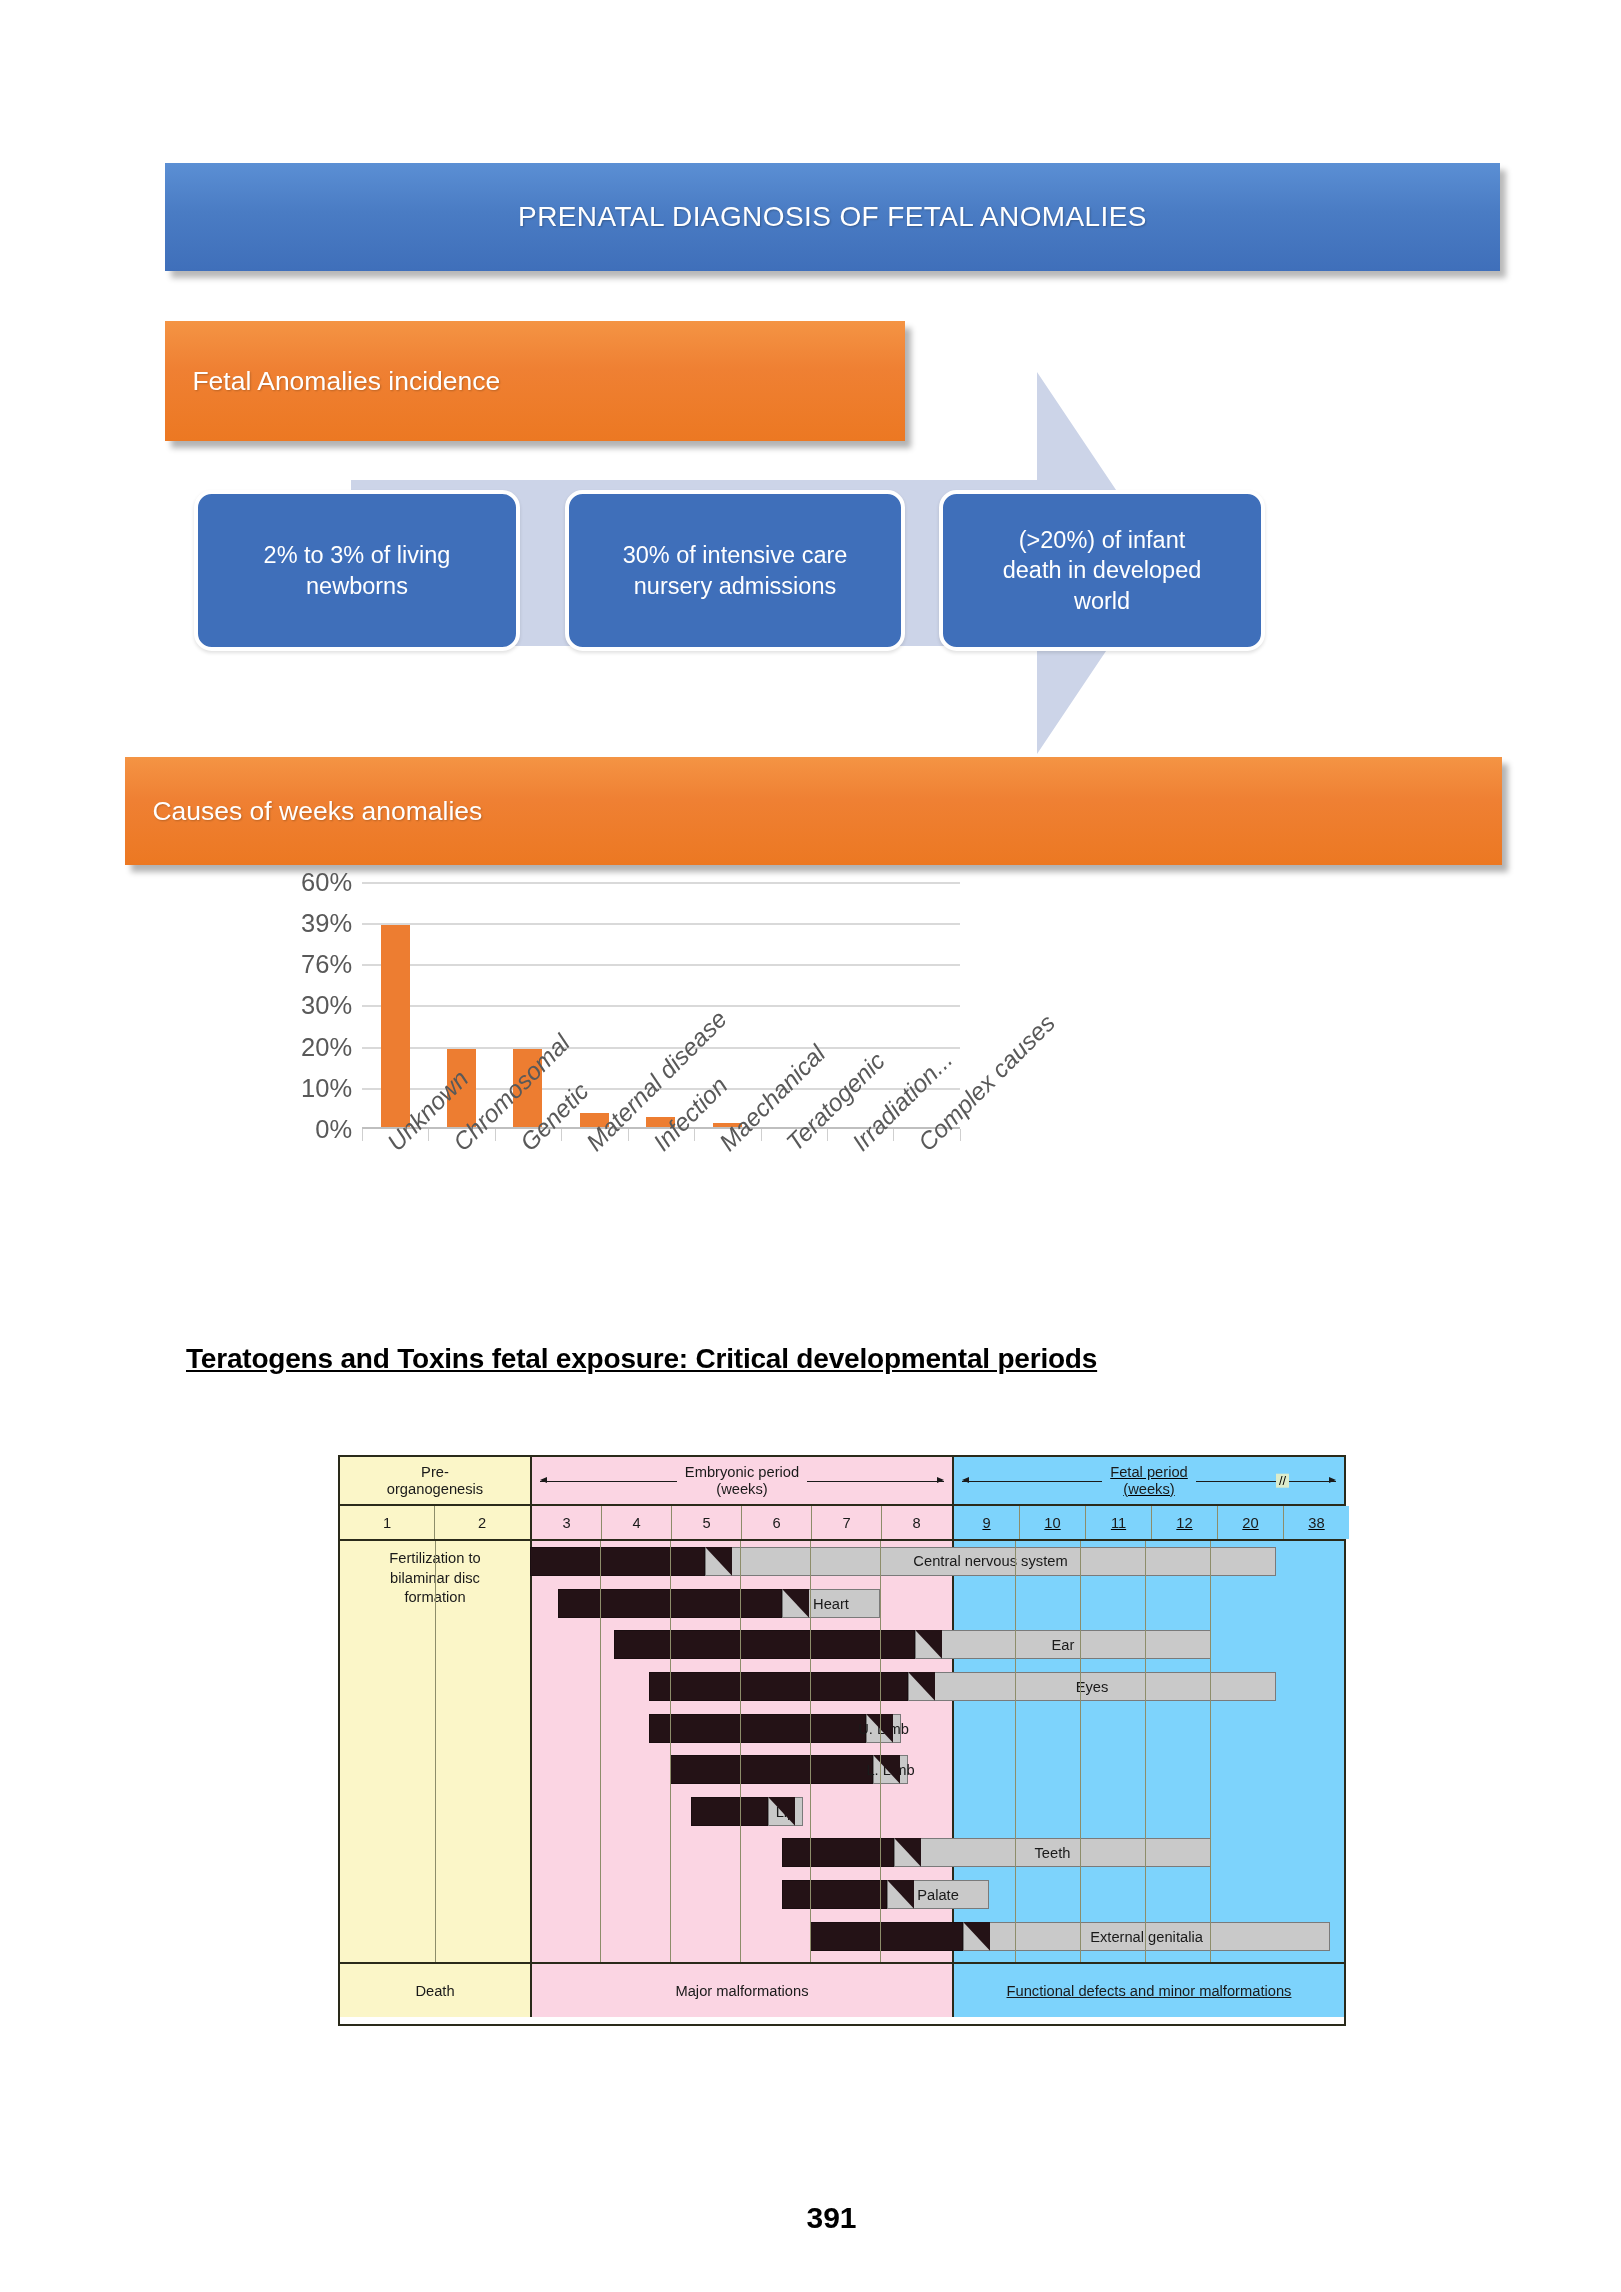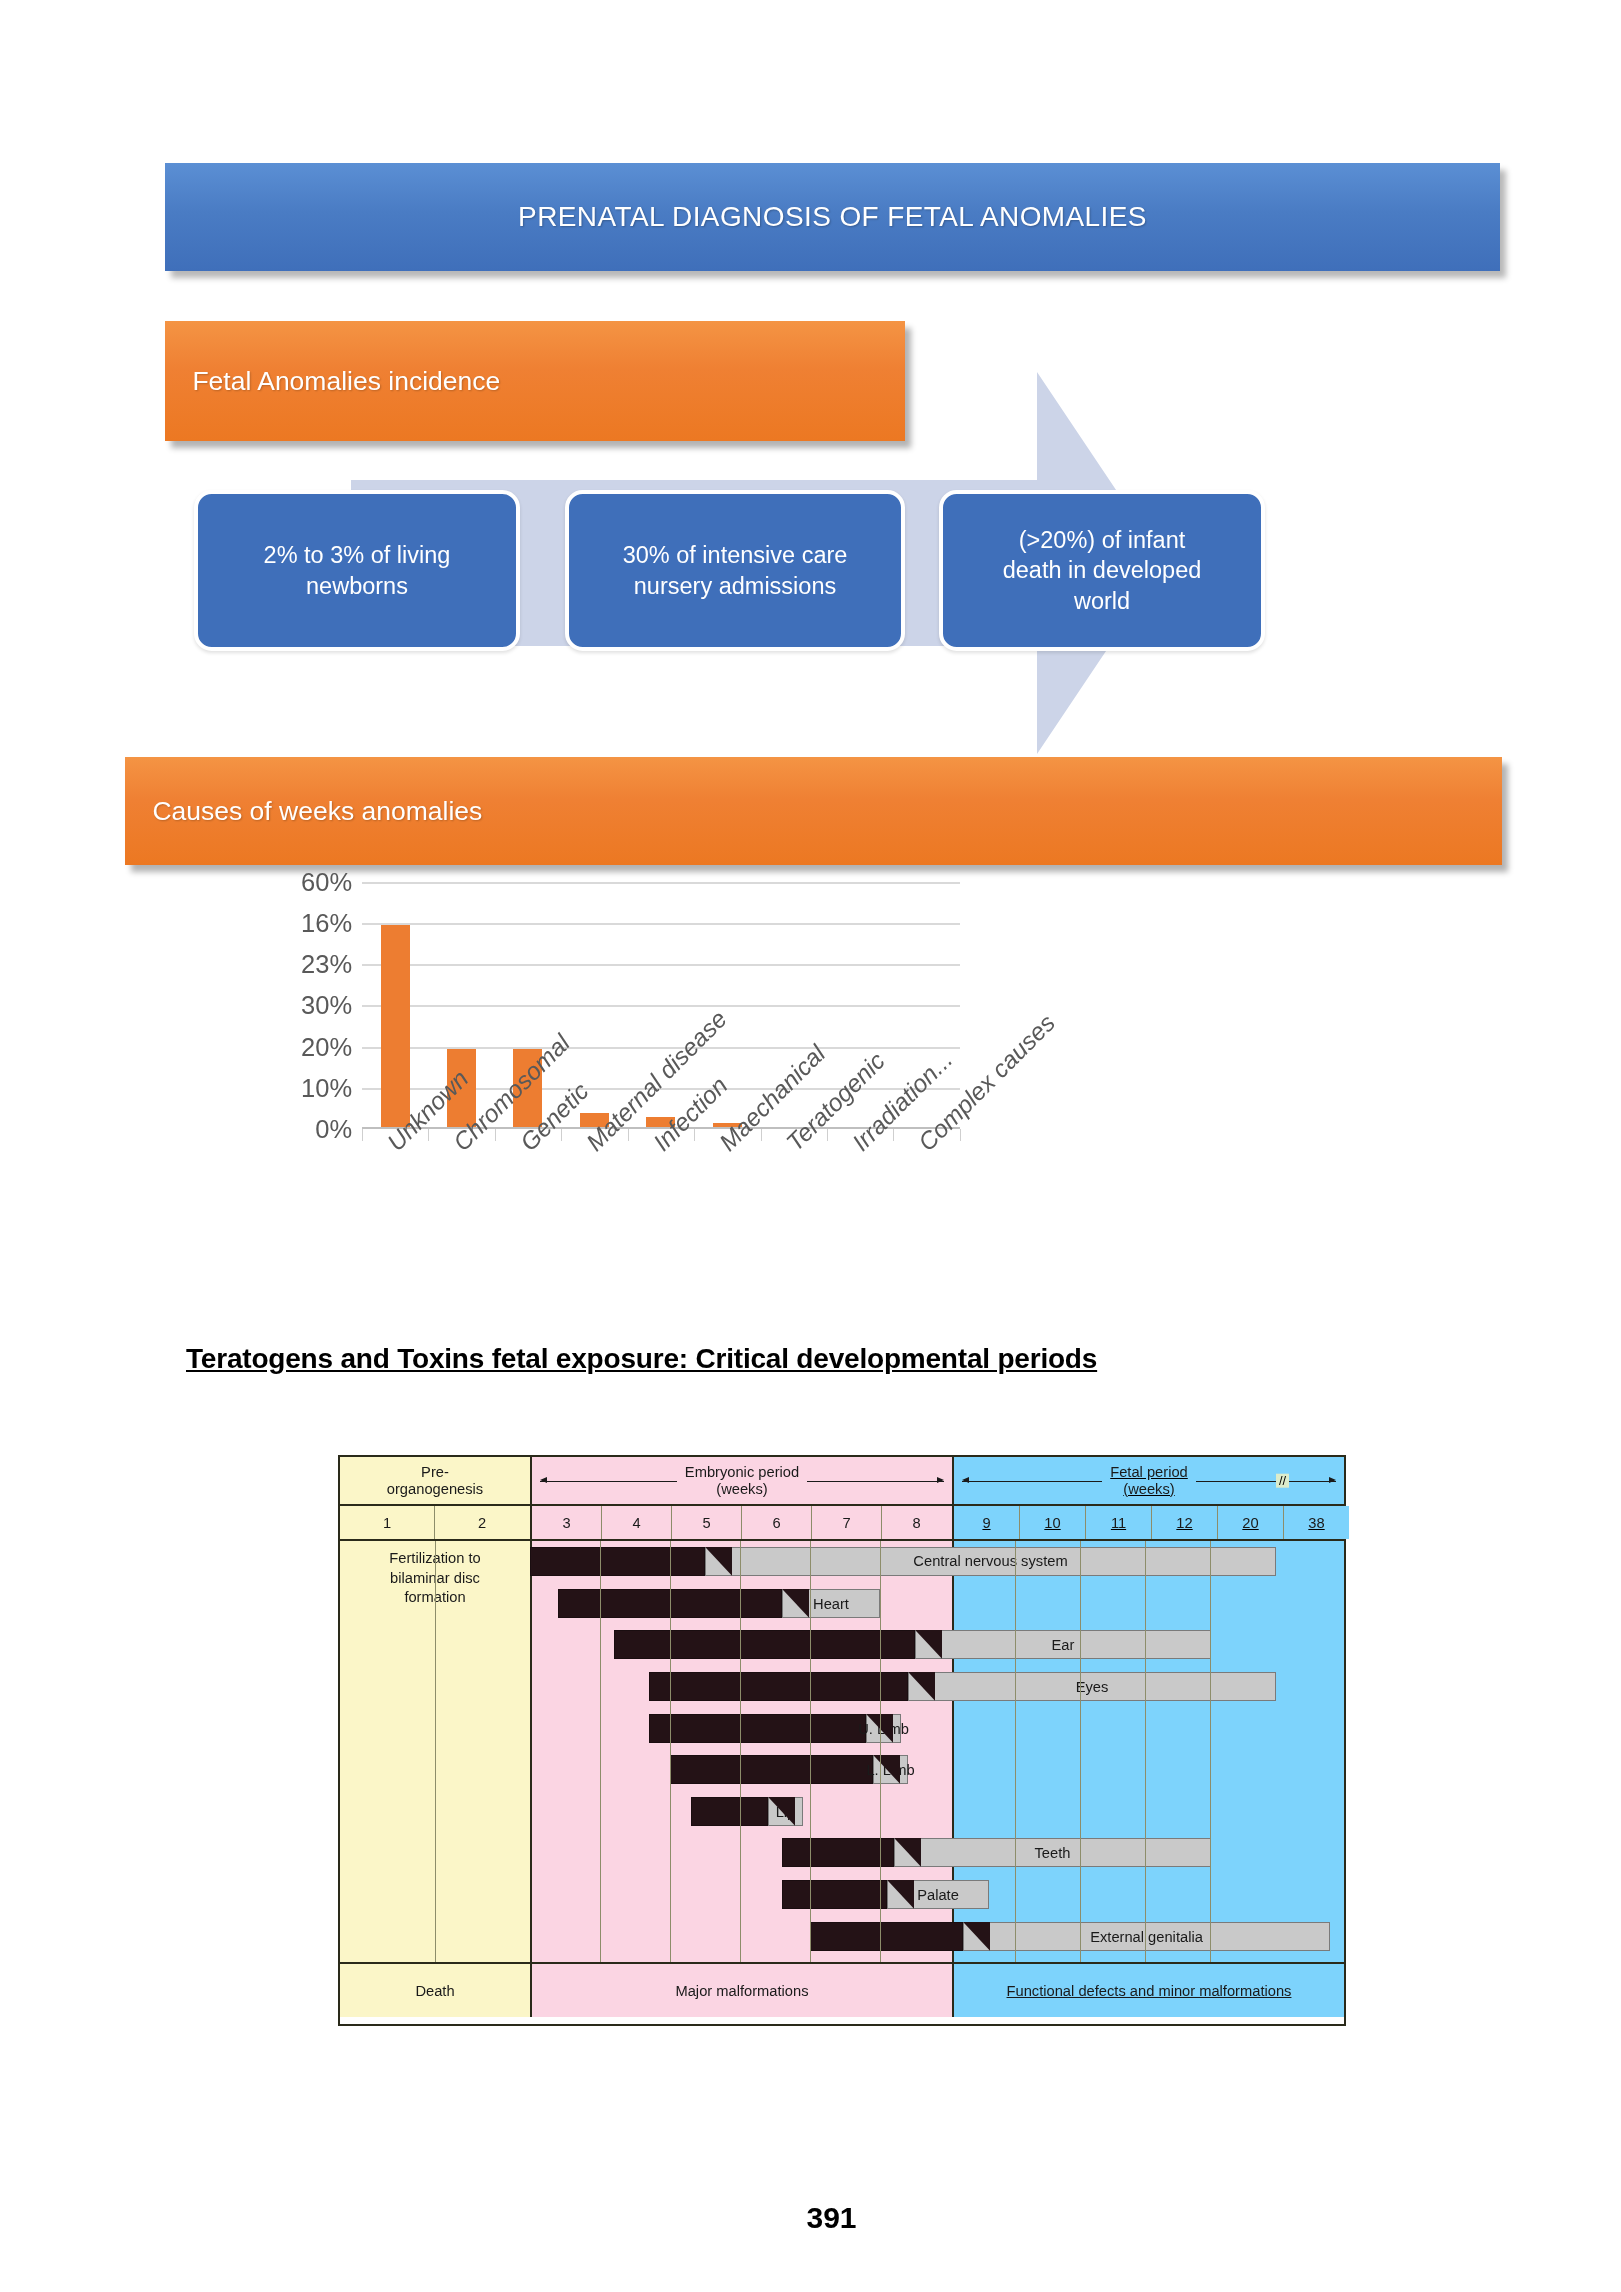--- a/index.html
+++ b/index.html
@@ -131,22 +131,22 @@
 world</span>
 </div>
 
 <div class="orange-banner" id="banner-causes">
   <span class="txt">Causes of weeks anomalies</span>
 </div>
 
 <div class="chart">
   <div class="ylabels" id="chart-ylabels">
       <div class="ylabel" style="top: 0px;">60%</div>
-      <div class="ylabel" style="top: 41px;">16%</div>
-      <div class="ylabel" style="top: 82px;">23%</div>
+      <div class="ylabel" style="top: 41px;">39%</div>
+      <div class="ylabel" style="top: 82px;">76%</div>
       <div class="ylabel" style="top: 123px;">30%</div>
       <div class="ylabel" style="top: 165px;">20%</div>
       <div class="ylabel" style="top: 206px;">10%</div>
       <div class="ylabel" style="top: 247px;">0%</div>
     </div>
   <div class="plot" id="chart-plot">
     <div class="axis"></div>
   <div class="grid" style="top: 0px;"></div>
       <div class="grid" style="top: 41px;"></div>
       <div class="grid" style="top: 82px;"></div>

